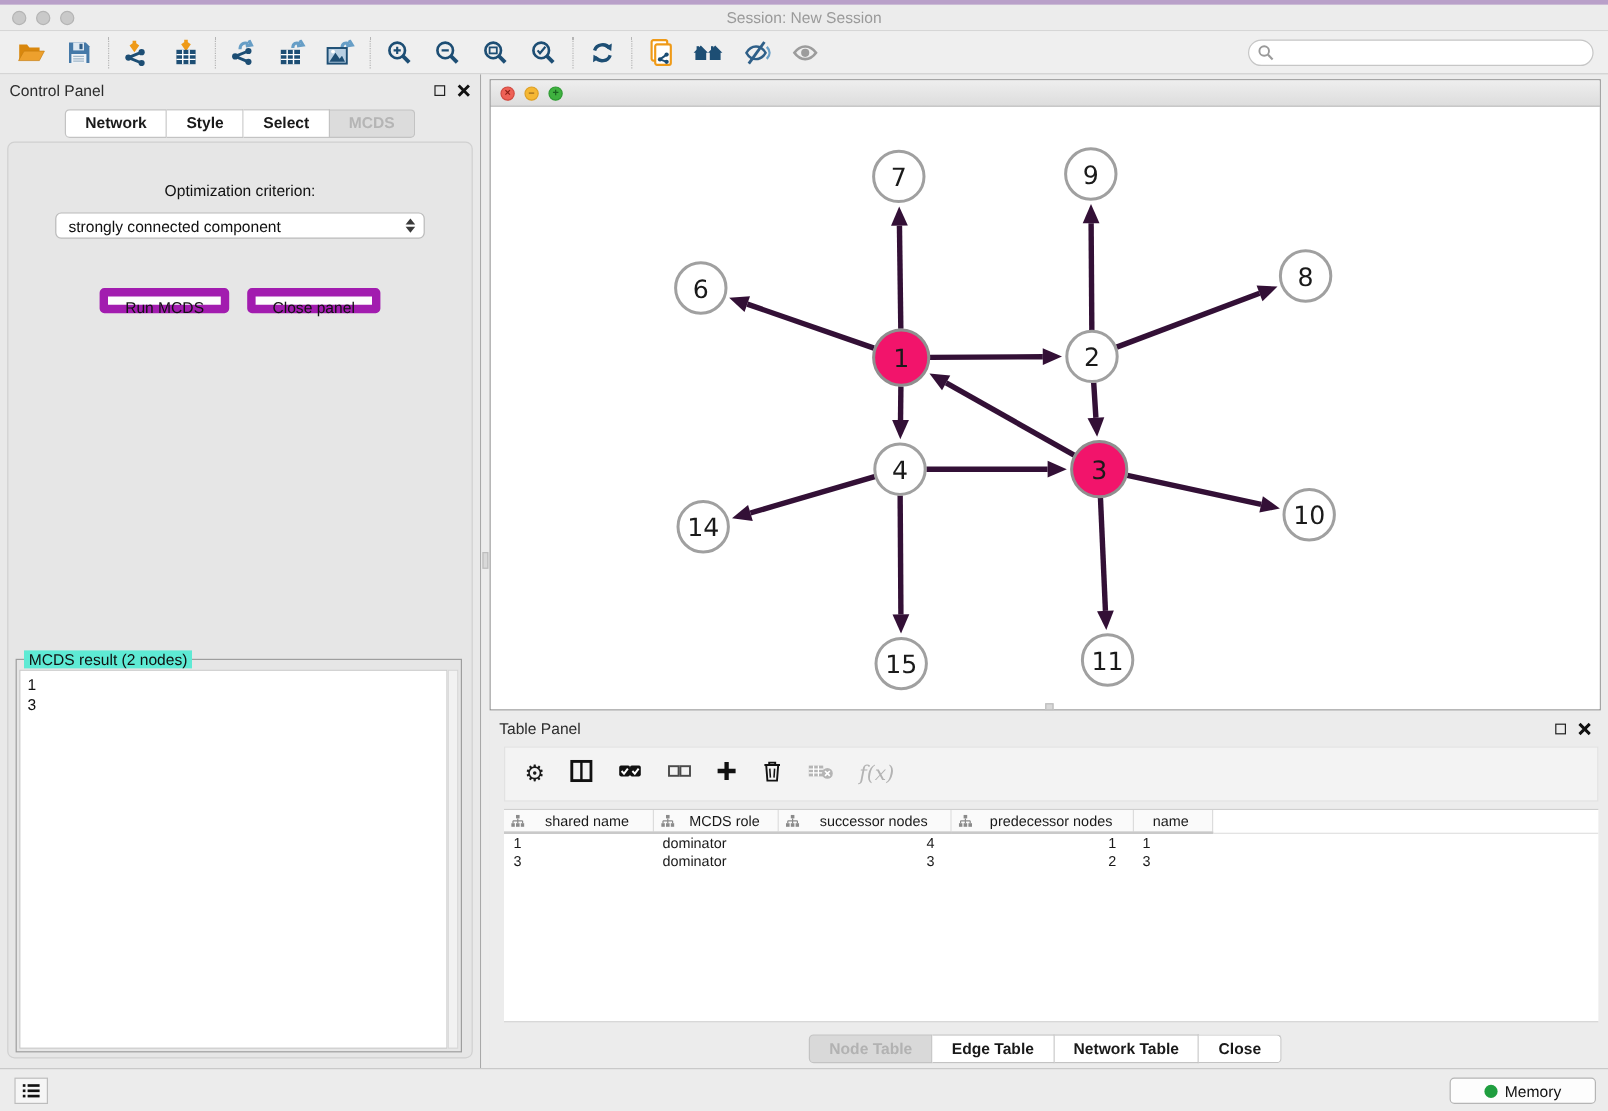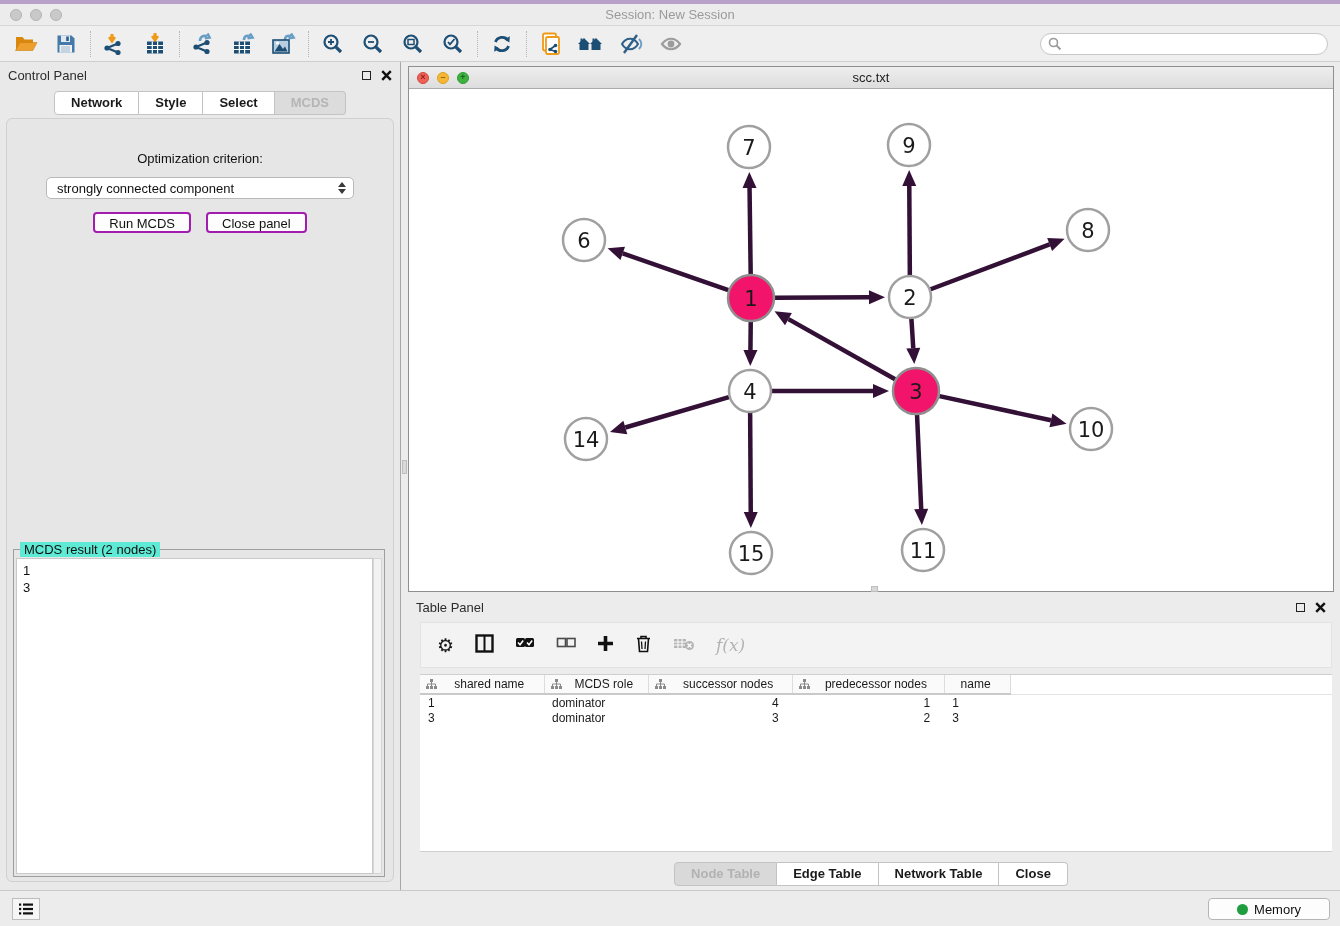--- a/index.html
+++ b/index.html
@@ -31,21 +31,21 @@
   .tab:first-child { border-left:1px solid #c3c3c3; border-radius:4px 0 0 4px; }
   .tab:last-child { border-radius:0 4px 4px 0; }
   .tab.selected { background:#dcdcdc; color:#b5b5b5; }
   .cp-body { position:absolute; left:6px; right:6px; top:56px; bottom:8px; background:#e6e6e6; border:1px solid #d0d0d0; border-radius:6px; }
   .opt-label { text-align:center; font-size:13px; color:#111; margin-top:32px; font-weight:400; }
   .opt-select { position:relative; margin:11px auto 0; width:308px; height:22px; background:#fff; border:1px solid #b9b9b9; border-radius:5px; font-size:13px; color:#111; display:flex; align-items:center; padding-left:10px; }
   .stepper { position:absolute; right:4px; top:2px; width:14px; height:16px; display:flex; flex-direction:column; align-items:center; justify-content:center; gap:2px; }
   .stepper .up { width:0; height:0; border-left:4px solid transparent; border-right:4px solid transparent; border-bottom:5px solid #3a3a3a; }
   .stepper .down { width:0; height:0; border-left:4px solid transparent; border-right:4px solid transparent; border-top:5px solid #3a3a3a; }
   .btn-row { display:flex; justify-content:center; gap:15px; margin-top:13px; }
-  .push-btn { font-size:13px; color:#111; background:#fdfdfd; border:2px solid #a21caf; border-radius:4px; padding:2px 14px 3px; height:21px; }
+  .push-btn { font-size:13px; color:#111; background:#fdfdfd; border:7px solid #a21caf; border-radius:4px; padding:2px 14px 3px; height:21px;margin-top:28px; }
   .mcds-fieldset { position:absolute; left:6px; right:8px; top:430px; bottom:4px; border:1px solid #9e9e9e; background:#e6e6e6; }
   .mcds-legend { position:absolute; top:-8px; left:6px; background:#5eead4; padding:0 4px; font-size:13px; color:#111; }
   .mcds-text { position:absolute; left:2px; right:11px; top:8px; bottom:2px; background:#fff; border:1px solid #c9c9c9; font-size:13px; color:#111; padding:3px 6px; white-space:pre; line-height:17px; }
   .mcds-scroll { position:absolute; right:2px; top:8px; bottom:2px; width:9px; background:#f2f2f2; border:1px solid #d5d5d5; }
 
   
   .v-splitter { position:absolute; left:401px; top:62px; width:7px; height:828px; background:#ececec; }
   .v-splitter .grip { position:absolute; top:398px; left:1px; width:5px; height:14px; background:#d9d9d9; border:1px solid #bdbdbd; }
 
   
@@ -281,21 +281,20 @@
       <span class="grip"></span>
     </div>
 
   <div class="net-window">
     <div class="net-titlebar">
       <div class="net-lights">
         <span class="light red">×</span>
         <span class="light yellow">–</span>
         <span class="light green">+</span>
       </div>
-      <span class="net-title">scc.txt</span>
     </div>
     <div class="net-canvas">
       <svg id="graph-svg" width="924" height="502" viewBox="0 0 924 502">
           <line x1="341.6821470846872" y1="185.00210489388232" x2="340.5429987303261" y2="98.99640413961771" stroke="#331036" stroke-width="4.5"></line>
           <polygon points="340.3310967867842,82.99780740220592 347.54238480294373,98.90369703931813 333.5436126577084,99.08911123991729" fill="#331036"></polygon>
           <line x1="319.328416377932" y1="201.1260368258686" x2="213.73062202103284" y2="164.45135375580782" stroke="#331036" stroke-width="4.5"></line>
           <polygon points="198.61623293965417,159.20204497305355 216.02719461348784,157.83880853270466 211.43404942857785,171.06389897891097" fill="#331036"></polygon>
           <line x1="365.9995253493132" y1="208.84905958899802" x2="460.00081086158997" y2="208.25785653546168" stroke="#331036" stroke-width="4.5"></line>
           <polygon points="476.00049442779874,208.1572295947937 460.0448351481322,215.25771809567803 459.9567865750477,201.25799497524534" fill="#331036"></polygon>
           <line x1="341.74195040132616" y1="232.9986126766658" x2="341.4408347310678" y2="261.0023700106959" stroke="#331036" stroke-width="4.5"></line>

